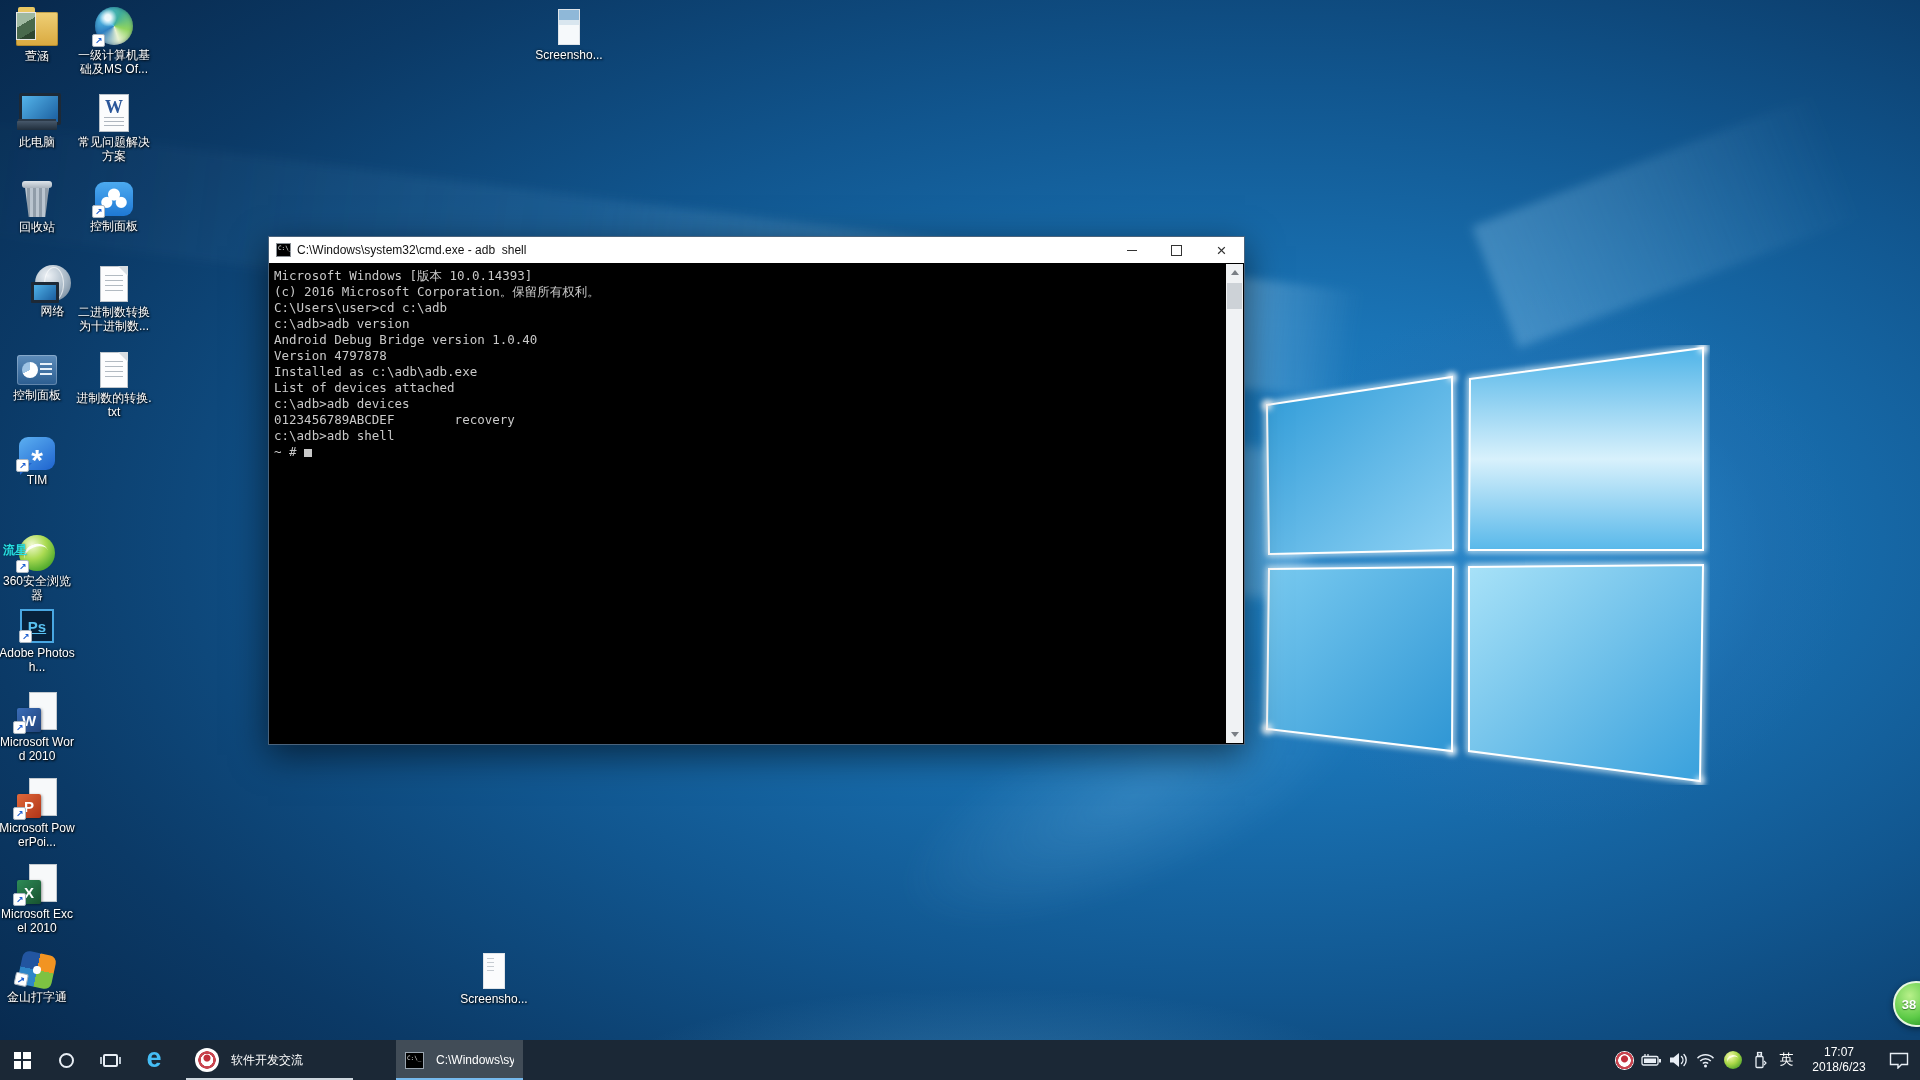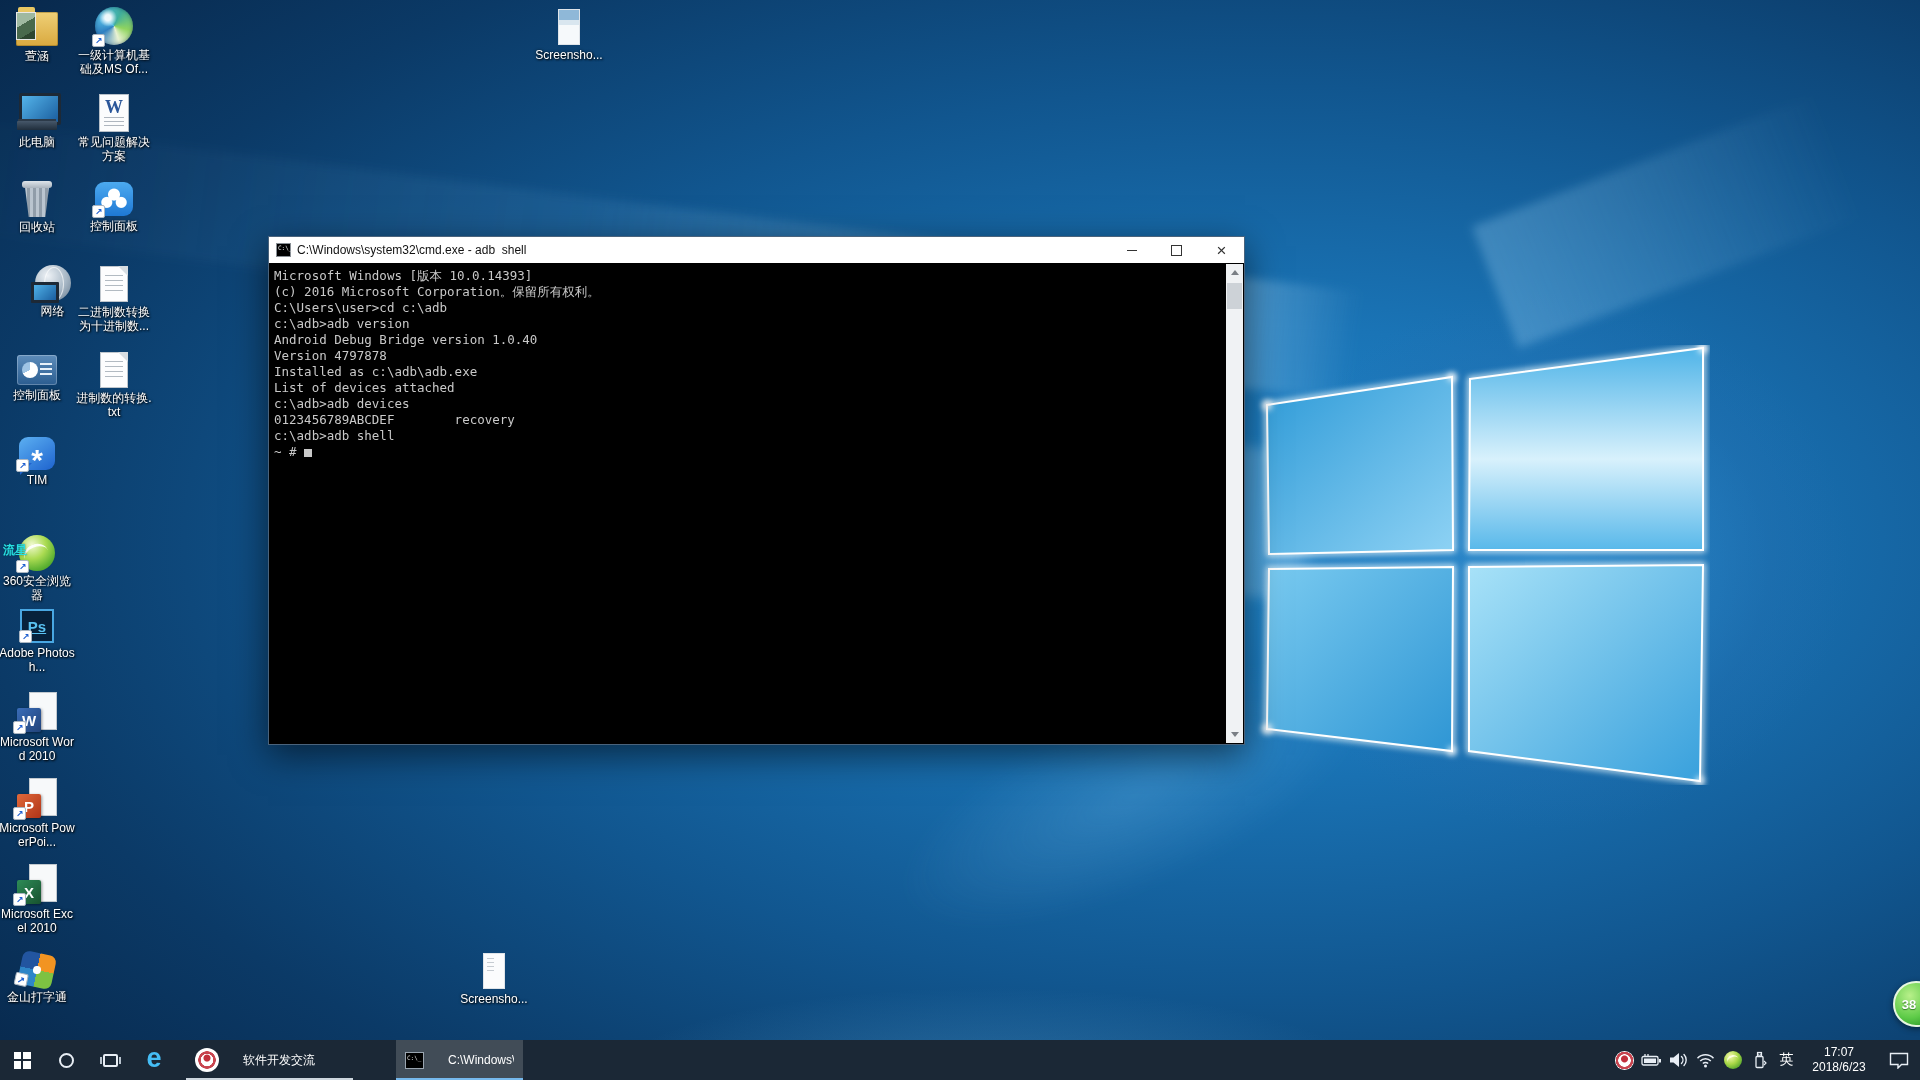--- a/index.html
+++ b/index.html
@@ -180,21 +180,21 @@
      display:flex; align-items:stretch; }
   .tb-btn { width:44px; display:flex; align-items:center; justify-content:center; flex:0 0 auto; }
   #start-icon { width:17px; height:17px; display:grid; grid-template-columns:1fr 1fr; gap:2px; }
   #start-icon i { background:#fff; }
   #search-icon { width:15px; height:15px; border:2px solid #e8eef5; border-radius:50%; }
   #taskview-icon { width:15px; height:13px; border:2px solid #e8eef5; border-radius:2px; position:relative; }
   #taskview-icon::before { content:""; position:absolute; left:-5px; top:1px; bottom:1px; width:2px; background:#b9c4cf; }
   #taskview-icon::after  { content:""; position:absolute; right:-5px; top:1px; bottom:1px; width:2px; background:#b9c4cf; }
   #edge-icon { color:#45bdf5; font-size:27px; font-weight:bold; line-height:1; margin-top:-3px; }
 
-  .tb-item { display:flex; align-items:center; gap:24px; padding:0 9px; position:relative;
+  .tb-item { display:flex; align-items:center; gap:12px; padding:0 9px; position:relative;
      flex:0 0 auto; max-width:170px; }
   .tb-item .ind { position:absolute; left:0; right:0; bottom:0; height:2px; }
   #tb-chat { width:167px; margin-left:10px; }
   #tb-chat .ind { background:#cdd6de; }
   #tb-cmd { width:127px; margin-left:43px; background:rgba(255,255,255,.17); }
   #tb-cmd .ind { background:#76b9ed; }
   .tb-item-label { color:#fff; font-size:12px; white-space:nowrap; overflow:hidden; }
   #chat-avatar, #tray-avatar { width:24px; height:24px; border-radius:50%; flex:0 0 auto;
      background: radial-gradient(circle at 50% 42%, #c2303c 0 3px, rgba(255,255,255,0) 4px),
        radial-gradient(circle at 50% 50%, rgba(255,255,255,0) 6px, rgba(194,48,60,.9) 6.5px 8.5px, rgba(255,255,255,0) 9px),

